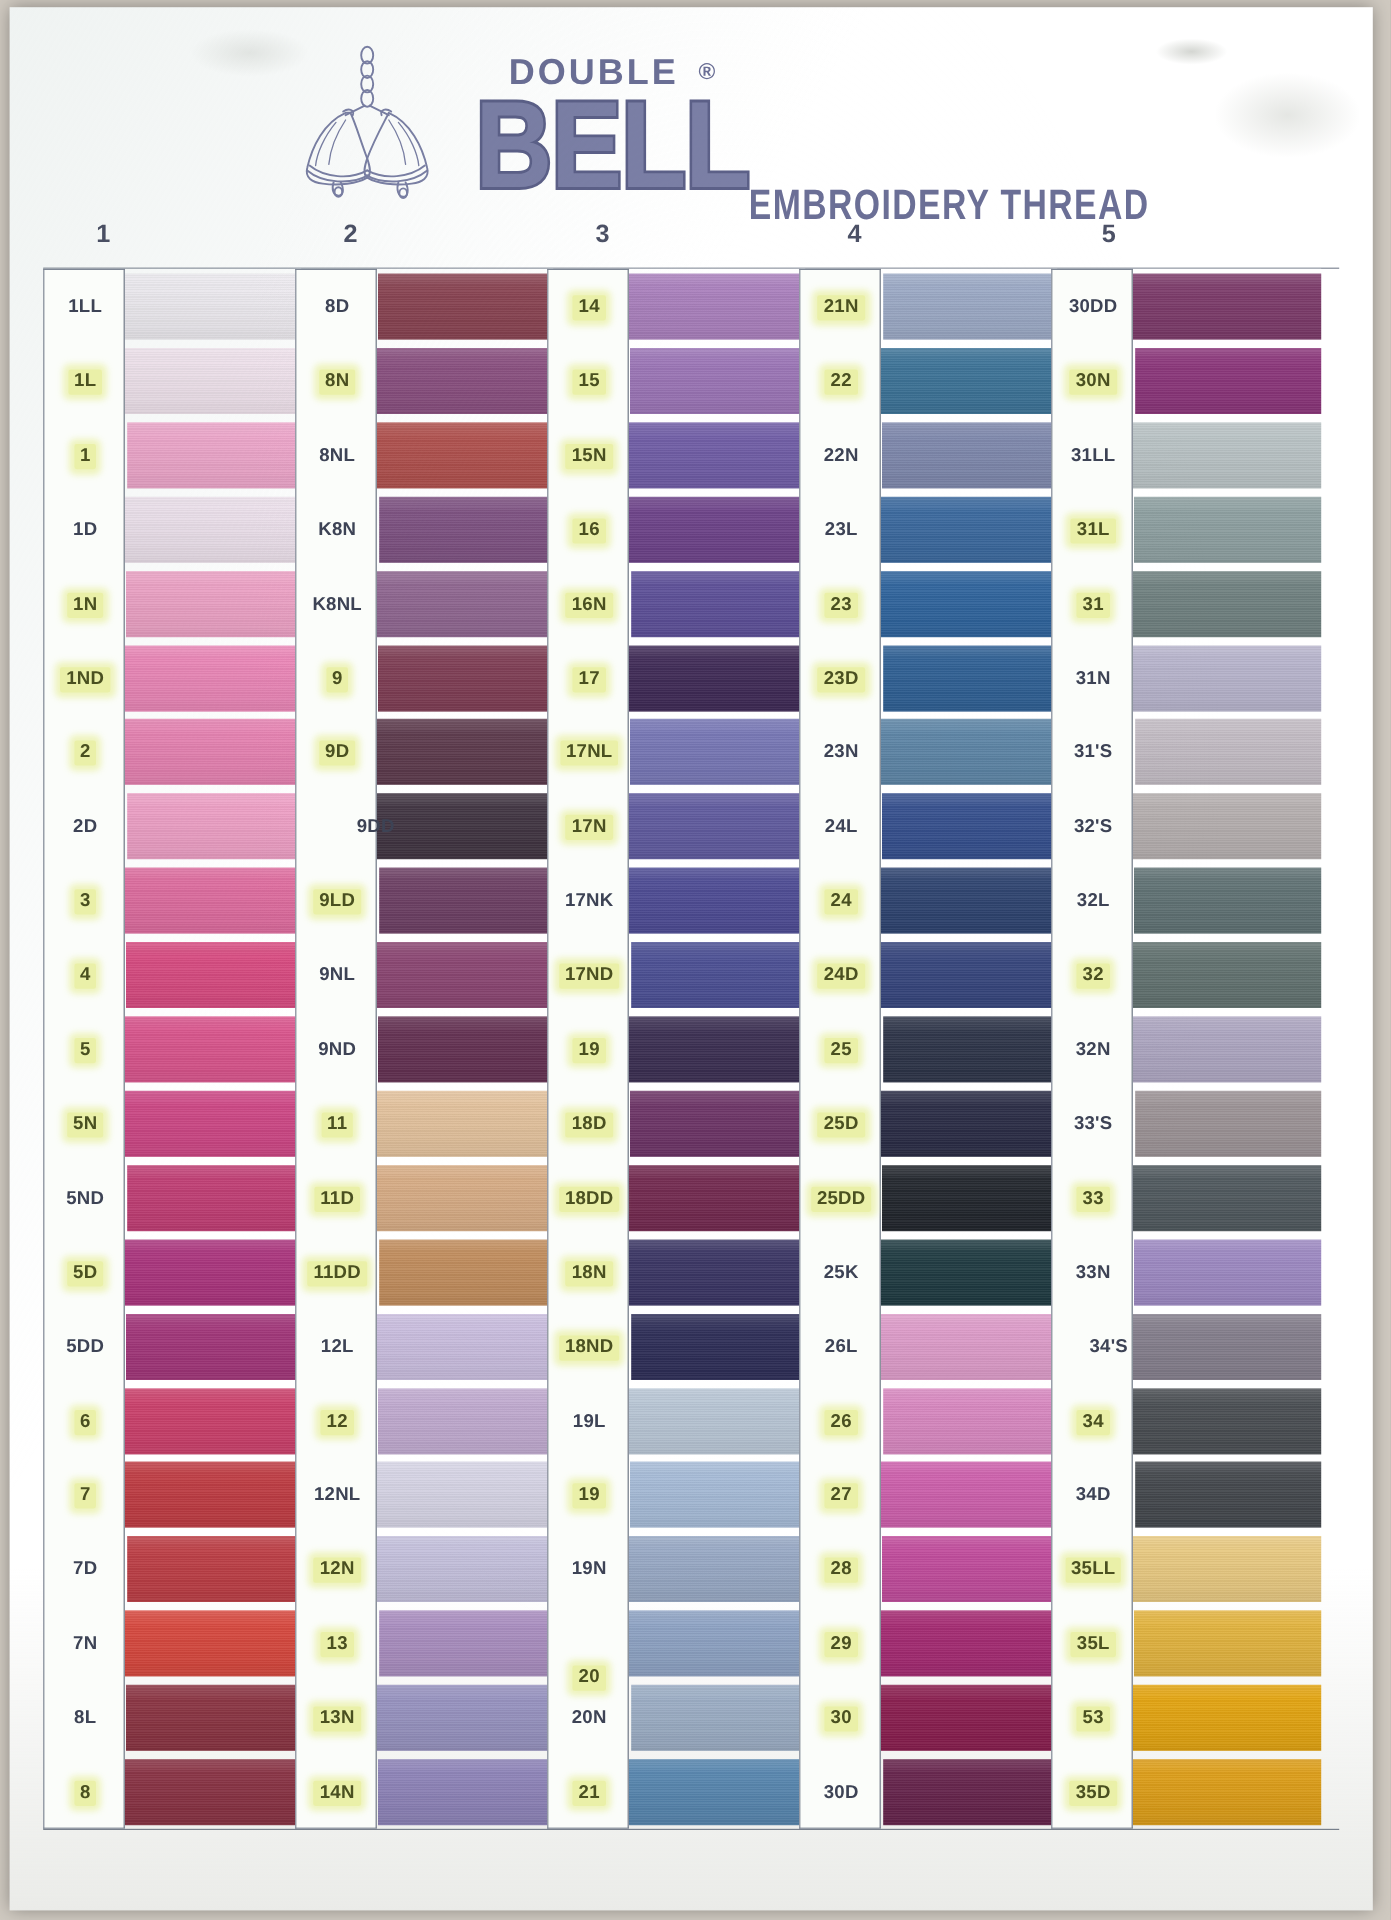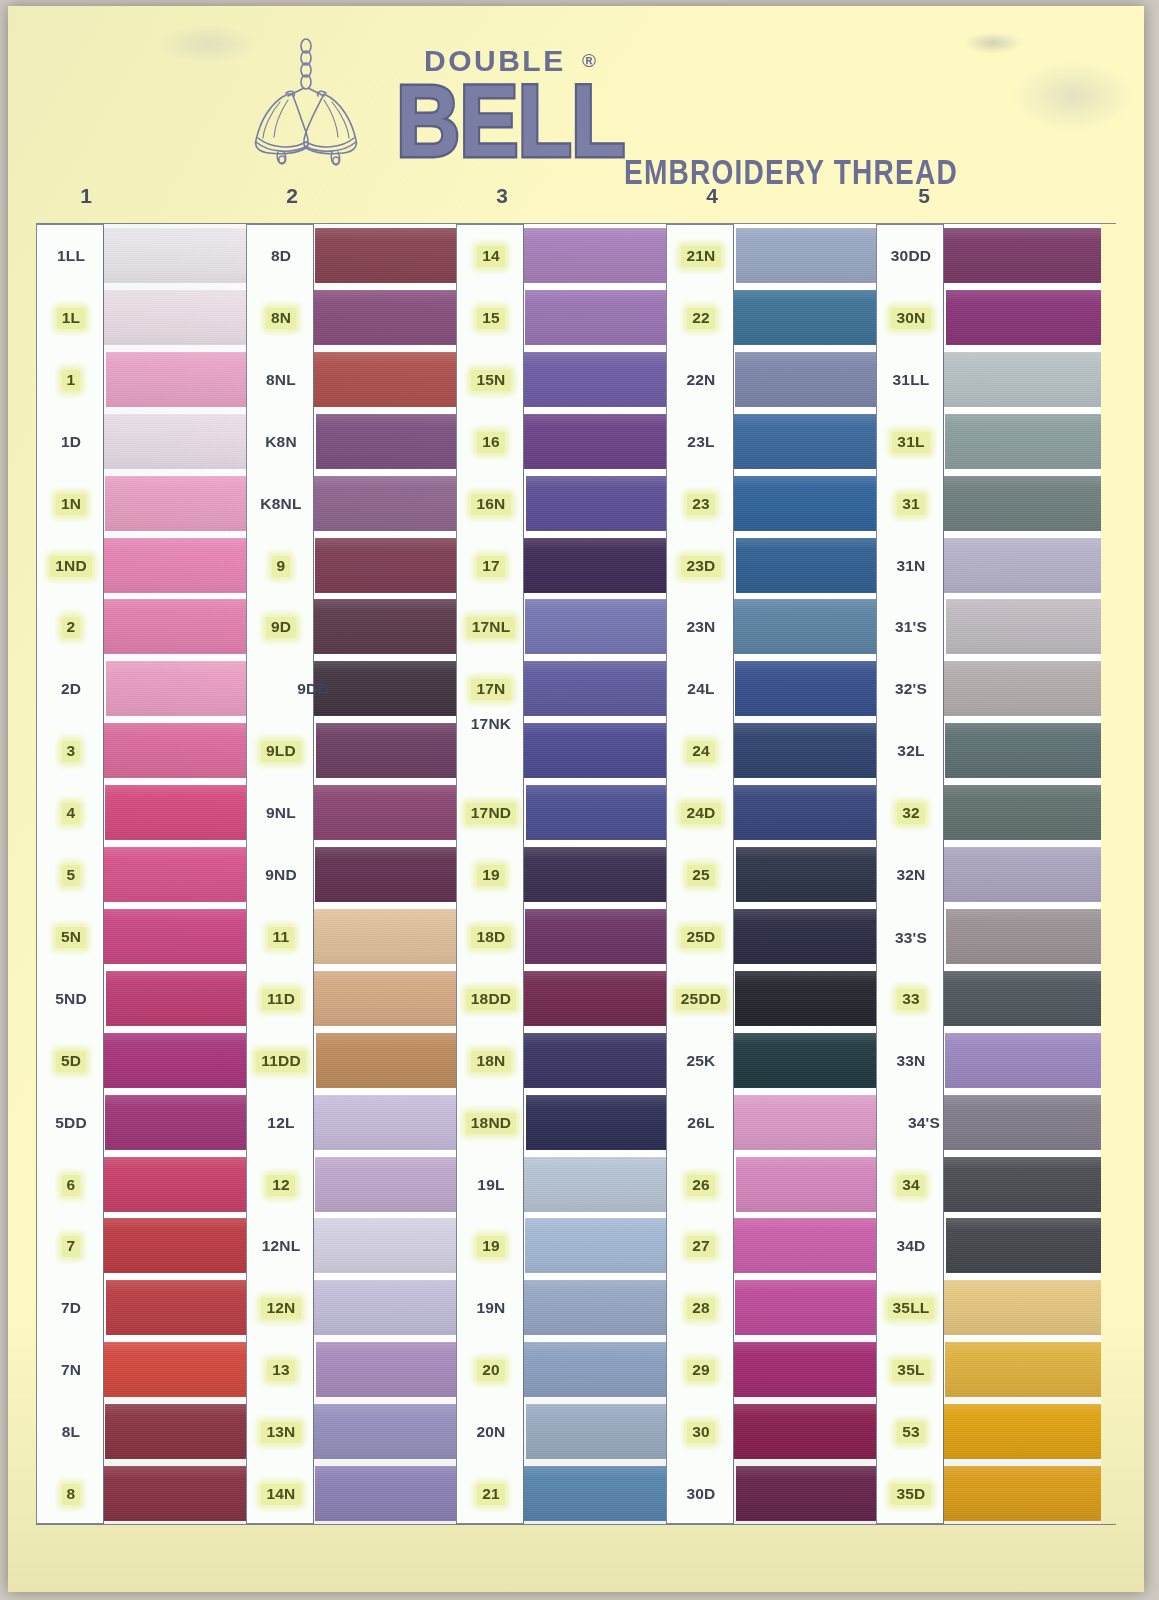--- a/index.html
+++ b/index.html
@@ -17,21 +17,21 @@
     overflow: hidden;
     background: #cfc9c0;
   }
   
   #card {
     position: absolute;
     left: 8px;
     top: 6px;
     width: 1136px;
     height: 1586px;
-    background: #fef9c3;
+    background: #ffffff;
     box-shadow: 0 0 14px rgba(0,0,0,.35);
   }
   
   #paper-tint {
     position: absolute;
     inset: 0;
     pointer-events: none;
     background:
       radial-gradient(ellipse at 50% 40%, rgba(255,255,255,.45) 0%, rgba(243,246,243,0) 55%),
       linear-gradient(120deg, rgba(226,233,231,.55) 0%, rgba(250,252,250,0) 35%),
@@ -618,21 +618,21 @@
             </div>
             <div class="row-label hl" style="top: 314px; height: 55px;">
               <span>17</span>
             </div>
             <div class="row-label hl" style="top: 375px; height: 55px;">
               <span>17NL</span>
             </div>
             <div class="row-label hl" style="top: 437px; height: 55px;">
               <span>17N</span>
             </div>
-            <div class="row-label" style="top: 472px; height: 55px;">
+            <div class="row-label" style="top: 499px; height: 55px;">
               <span>17NK</span>
             </div>
             <div class="row-label hl" style="top: 561px; height: 55px;">
               <span>17ND</span>
             </div>
             <div class="row-label hl" style="top: 623px; height: 55px;">
               <span>19</span>
             </div>
             <div class="row-label hl" style="top: 685px; height: 55px;">
               <span>18D</span>
@@ -648,21 +648,21 @@
             </div>
             <div class="row-label" style="top: 933px; height: 55px;">
               <span>19L</span>
             </div>
             <div class="row-label hl" style="top: 994px; height: 55px;">
               <span>19</span>
             </div>
             <div class="row-label" style="top: 1056px; height: 55px;">
               <span>19N</span>
             </div>
-            <div class="row-label hl" style="top: 1118px; height: 55px;">
+            <div class="row-label hl" style="top: 1146px; height: 55px;">
               <span>20</span>
             </div>
             <div class="row-label" style="top: 1180px; height: 55px;">
               <span>20N</span>
             </div>
             <div class="row-label hl" style="top: 1242px; height: 55px;">
               <span>21</span>
             </div>
           </div>
           <div class="swatch-strip" style="width: 147px;">
@@ -933,21 +933,21 @@
             </div>
             <div class="row-label" style="top: 499px; height: 55px;">
               <span>32L</span>
             </div>
             <div class="row-label hl" style="top: 561px; height: 55px;">
               <span>32</span>
             </div>
             <div class="row-label" style="top: 623px; height: 55px;">
               <span>32N</span>
             </div>
-            <div class="row-label" style="top: 668px; height: 55px; align-items: flex-end;">
+            <div class="row-label" style="top: 685px; height: 55px;">
               <span>33'S</span>
             </div>
             <div class="row-label hl" style="top: 747px; height: 55px;">
               <span>33</span>
             </div>
             <div class="row-label" style="top: 809px; height: 55px;">
               <span>33N</span>
             </div>
             <div class="row-label" style="top: 871px; height: 55px; justify-content: flex-end;">
               <span>34'S</span>

